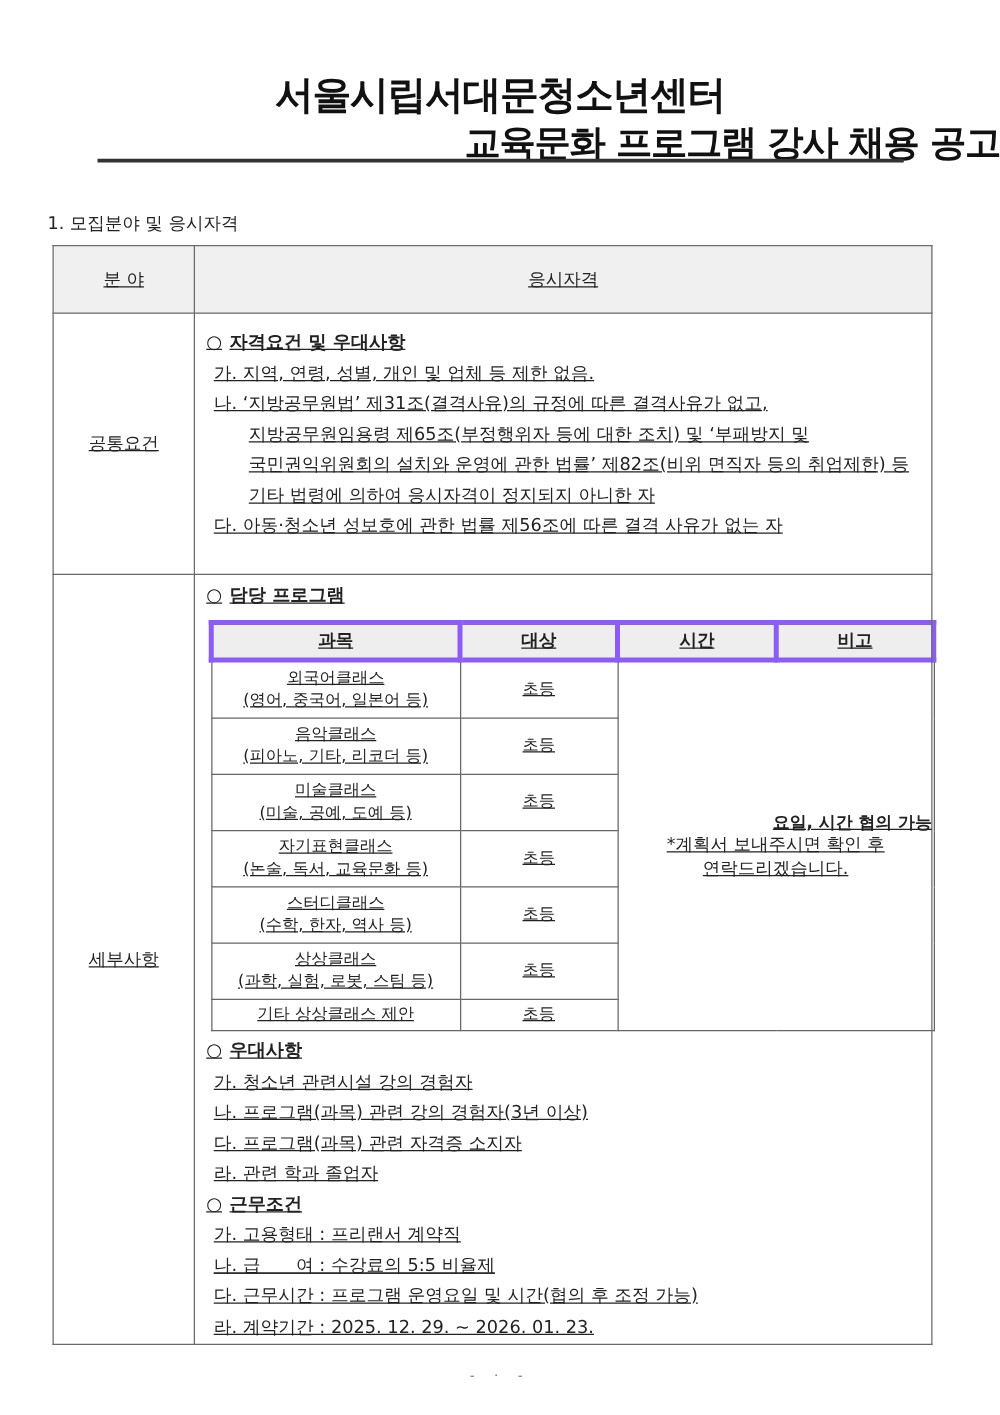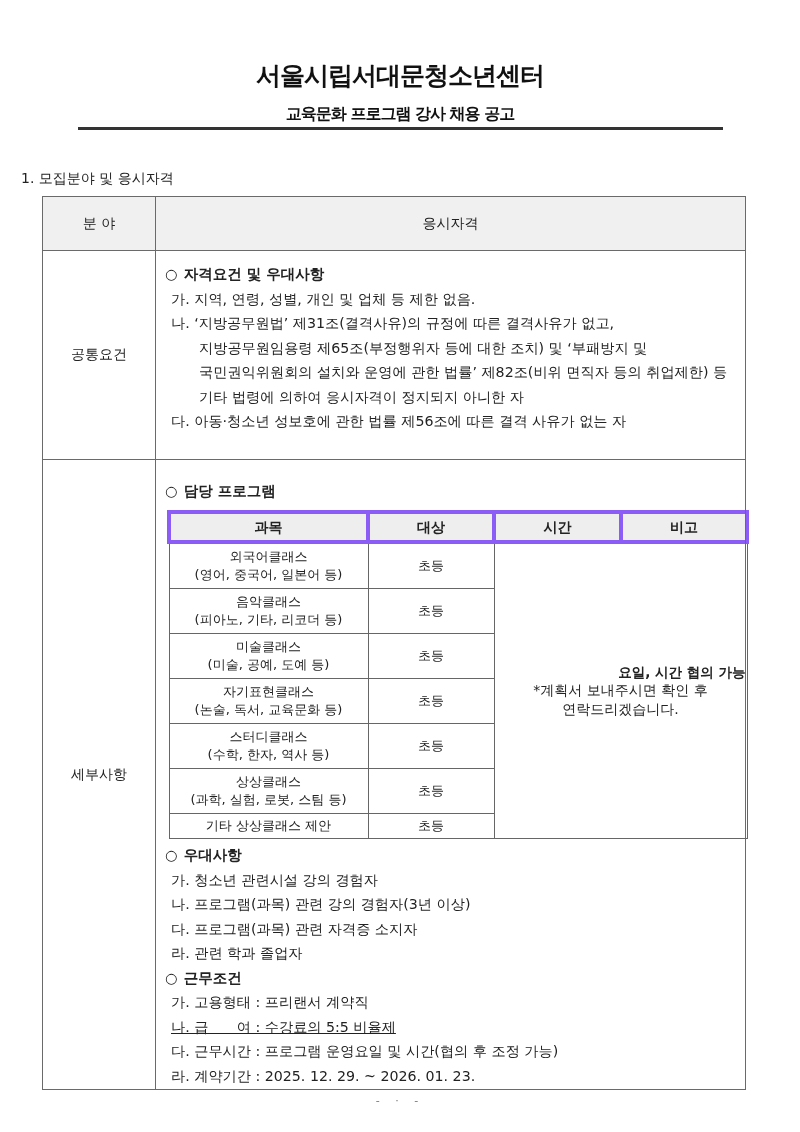--- a/index.html
+++ b/index.html
@@ -1,24 +1,24 @@
 <!DOCTYPE html>
 <html><head>
 <meta charset="utf-8">
 <style>
   html, body { margin:0; padding:0; background:#fff; }
   body { width:800px; height:1132px; position:relative; overflow:hidden;
          font-family:"DejaVu Sans","Liberation Sans",sans-serif; color:#222; }
   .title-block { position:absolute; left:0; top:58px; width:800px; text-align:center; }
-  .title1 { font-size:25px; font-weight:bold; letter-spacing:-1px; line-height:36px; color:#111; }
-  .title2 { font-size:16px; font-weight:bold; letter-spacing:-1px; line-height:36px; color:#111; margin-top:2px; }
+  .title1 { font-size:31px; font-weight:bold; letter-spacing:-1px; line-height:36px; color:#111; }
+  .title2 { font-size:29px; font-weight:bold; letter-spacing:-1px; line-height:36px; color:#111; margin-top:2px;text-align:right; }
   .title-rule { position:absolute; left:78px; top:127px; width:645px; height:3px; background:#333; }
-  .section-heading { position:absolute; left:21px; top:170px; font-size:14px; color:#222; }
+  .section-heading { position:absolute; left:38px; top:170px; font-size:14px; color:#222; }
 
-  table.outer { position:absolute; left:42px; top:196px; width:704px; border-collapse:collapse; table-layout:fixed; }
+  table.outer { position:absolute; left:42px; top:196px; width:704px; border-collapse:collapse; table-layout:fixed;text-decoration:underline; }
   table.outer td { border:1.5px solid #6a6a6a; vertical-align:top; }
   table.outer td.col1 { width:110px; text-align:center; vertical-align:middle; font-size:14px; }
   tr.hdr td { background:#f0f0f0; height:51px; vertical-align:middle; text-align:center; font-size:14px; }
   tr.common td { height:206px;margin-top:16px; }
   tr.detail td { height:612px; }
 
   .cell { padding:10px 8px 0 8px; font-size:14.2px; line-height:24.5px; }
   .bullet-h { font-weight:bold; font-size:14.5px; }
   .bullet-h .circ { font-weight:normal; margin-right:6px; }
   .item { padding-left:6px; white-space:nowrap; }
@@ -65,21 +65,21 @@
         <div class="cont">국민권익위원회의 설치와 운영에 관한 법률’ 제82조(비위 면직자 등의 취업제한) 등</div>
         <div class="cont">기타 법령에 의하여 응시자격이 정지되지 아니한 자</div>
         <div class="item">다. 아동·청소년 성보호에 관한 법률 제56조에 따른 결격 사유가 없는 자</div>
       </div>
     </td>
   </tr>
 
   <tr class="detail">
     <td class="col1">세부사항</td>
     <td>
-      <div class="cell" style="padding-top:18px;">
+      <div class="cell" style="padding-top:4px;">
         <div class="bullet-h">
           <span class="circ">○</span><span>담당 프로그램</span>
         </div>
 
         <table class="inner">
           <colgroup>
                 <col style="width:199px">
                 <col style="width:126px">
                 <col style="width:127px">
                 <col style="width:126px">

